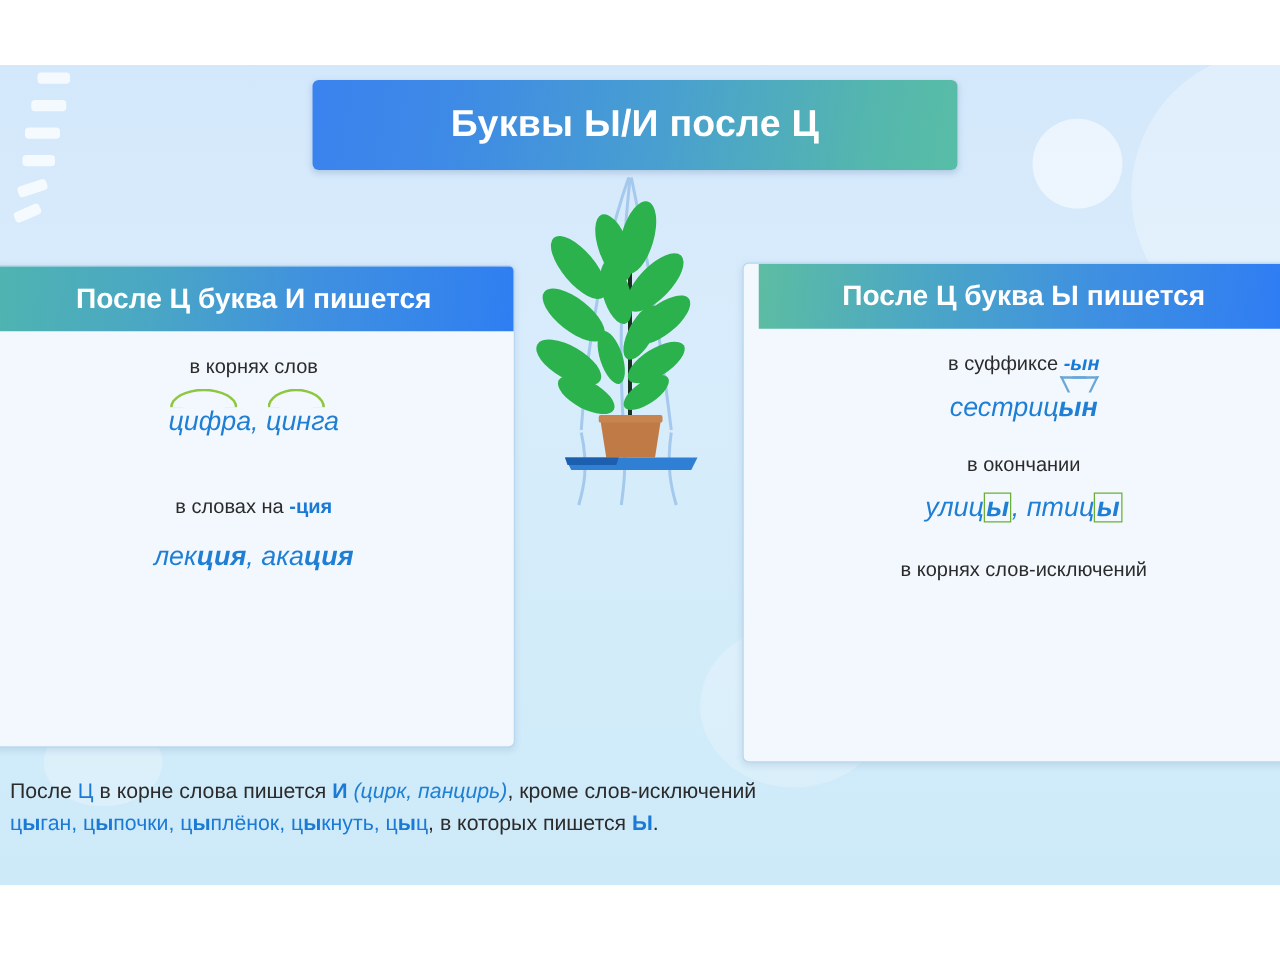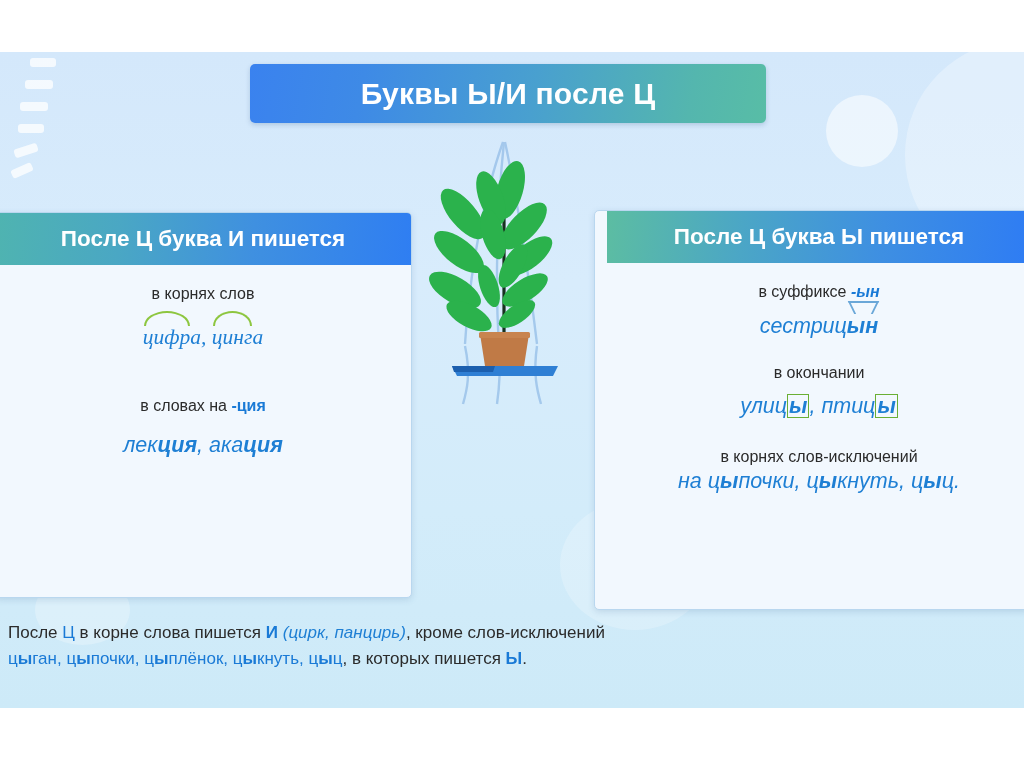--- a/index.html
+++ b/index.html
@@ -73,21 +73,21 @@
     border-radius: 3px;
     background: rgba(255, 255, 255, 0.75);
   }
 
   
   #title-banner {
     position: absolute;
     left: 250px;
     top: 64px;
     width: 516px;
-    height: 59px;
+    height: 72px;
     border-radius: 5px;
     background: linear-gradient(100deg, #3a82ef 0%, #3e8ae6 22%, #49a0cf 55%, #54b6ae 85%, #58bda6 100%);
     box-shadow: 0 2px 5px rgba(40, 80, 130, 0.22);
     display: flex;
     align-items: center;
     justify-content: center;
   }
   #title-text {
     color: #ffffff;
     font-size: 30px;
@@ -244,21 +244,21 @@
   <div id="title-banner">
     <span id="title-text">Буквы Ы/И после Ц</span>
   </div>
 
   <div class="card" id="card-left">
     <div class="card-header">После Ц буква И пишется</div>
     <div class="card-body">
 
       <div>
         <div class="rule-label">в корнях слов</div>
-        <div class="example" style="margin-top:16px;font-family:Liberation Serif, serif;">
+        <div class="example" style="margin-top:16px;">
           <span class="w-root">цифра</span><span>,&nbsp;</span><span class="w-root">цинга</span>
         </div>
       </div>
 
       <div class="block-gap-left">
         <div class="rule-label">
           <span>в словах на </span><span class="accent-blue b">-ция</span>
         </div>
         <div class="example" style="margin-top:14px;">
           <span>лек<span class="b">ция</span></span><span>,&nbsp;</span><span>ака<span class="b">ция</span></span>
@@ -283,23 +283,20 @@
 
       <div class="block-gap-right">
         <div class="rule-label">в окончании</div>
         <div class="example" style="margin-top:8px;">
           <span>улиц<span class="m-ending b">ы</span></span><span>,&nbsp;</span><span>птиц<span class="m-ending b">ы</span></span>
         </div>
       </div>
 
       <div class="block-gap-right" style="margin-top:26px;">
         <div class="rule-label">в корнях слов-исключений</div>
-        <div class="example">
-          <span>на ц<span class="b">ы</span>почки</span><span>,&nbsp;</span><span>ц<span class="b">ы</span>кнуть</span><span>,&nbsp;</span><span>ц<span class="b">ы</span>ц</span><span>.</span>
-        </div>
       </div>
 
     </div>
   </div>
 
   <div id="plant">
     <svg width="160" height="270" viewBox="0 0 160 270" xmlns="http://www.w3.org/2000/svg">
       <g stroke="#9cc3ea" stroke-width="2.4" fill="none" opacity="0.85">
         <path d="M78 4 C 58 60, 44 140, 40 206"></path>
         <path d="M80 4 C 92 60, 104 140, 112 206"></path>

